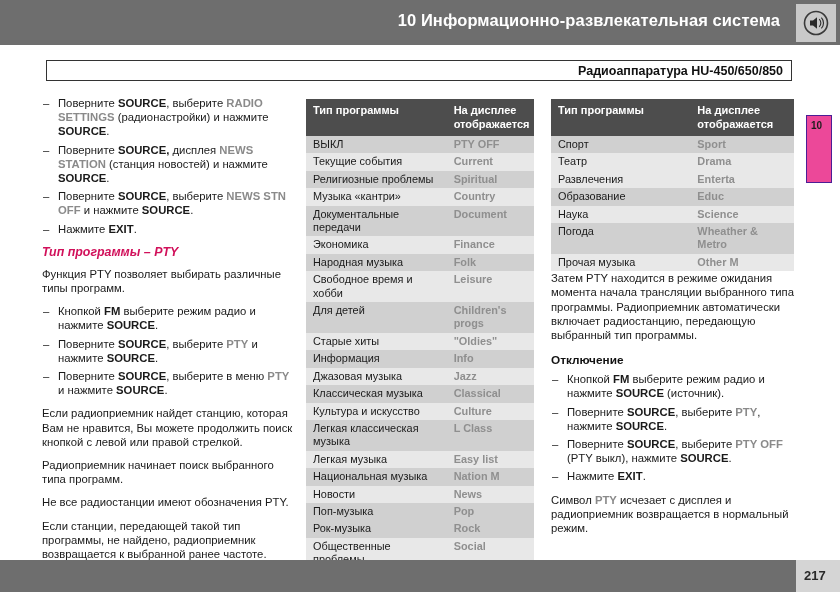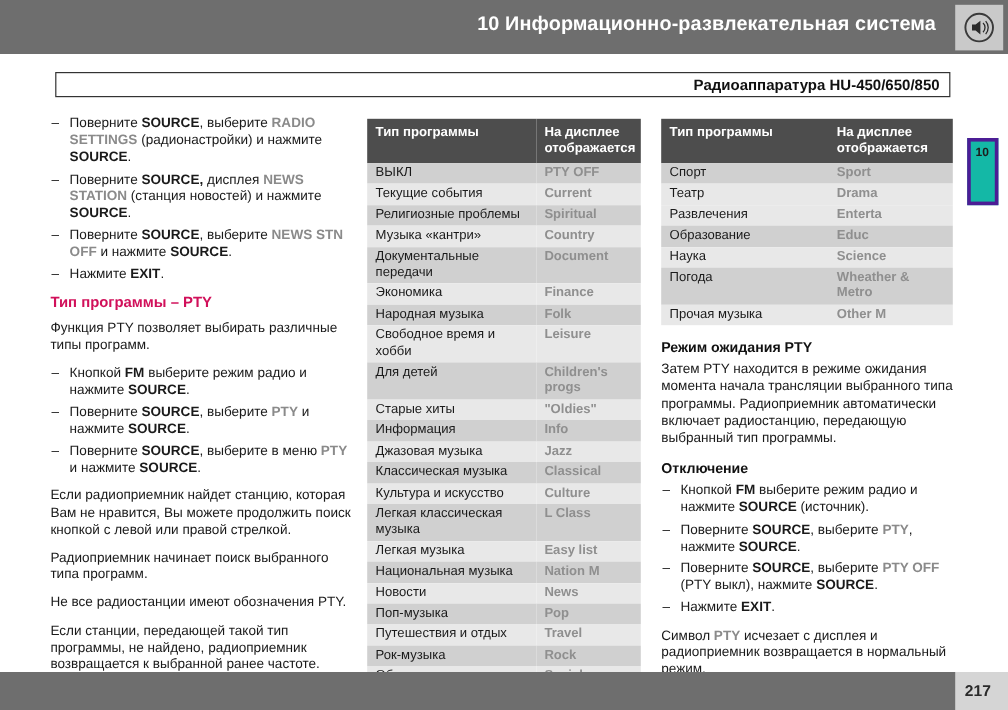--- a/index.html
+++ b/index.html
@@ -58,23 +58,23 @@
     font-size: 12.5px;
     font-weight: bold;
     color: #111111;
     white-space: nowrap;
   }
 
   
   .page-tab {
     position: absolute;
     left: 806px; top: 115px;
-    width: 26px; height: 56px;
-    background: #14b8a6;
-    border: 3px solid #4c1d95;
+    width: 26px; height: 68px;
+    background: #ec4899;
+    border: 1px solid #4c1d95;
     box-sizing: border-box;
   }
   .page-tab span {
     position: absolute;
     left: 4px; top: 4px;
     font-size: 10px;
     font-weight: bold;
     color: #1d1d1d;
   }
 
@@ -117,20 +117,21 @@
   }
   .bullets { margin-bottom: 9px; }
   b { font-weight: bold; }
   .dim { color: #8a8a8a; font-weight: bold; }
   .heading-pink {
     font-size: 12.4px;
     font-weight: bold;
     color: #d1105a;
     margin: 9px 0 7px 0;
     line-height: 15px;
+    font-style: italic;
   }
   .heading-black {
     font-size: 11.8px;
     font-weight: bold;
     color: #111111;
     margin: 11px 0 4px 0;
     line-height: 15px;
   }
 
   
@@ -308,24 +309,20 @@
           <td class="disp">Nation M</td>
         </tr>
         <tr class="plain">
           <td>Новости</td>
           <td class="disp">News</td>
         </tr>
         <tr class="shade">
           <td>Поп-музыка</td>
           <td class="disp">Pop</td>
         </tr>
-        <tr class="plain">
-          <td>Путешествия и отдых</td>
-          <td class="disp">Travel</td>
-        </tr>
         <tr class="shade">
           <td>Рок-музыка</td>
           <td class="disp">Rock</td>
         </tr>
         <tr class="plain">
           <td>Общественные проблемы</td>
           <td class="disp">Social</td>
         </tr>
       </tbody>
   </table>
@@ -364,21 +361,20 @@
           <td>Погода</td>
           <td class="disp">Wheather &amp; Metro</td>
         </tr>
         <tr class="plain">
           <td>Прочая музыка</td>
           <td class="disp">Other M</td>
         </tr>
       </tbody>
   </table>
 
-  <div class="heading-black">Режим ожидания PTY</div>
   <p class="para">Затем PTY находится в режиме ожидания момента начала трансляции выбранного типа программы. Радиоприемник автоматически включает радиостанцию, передающую выбранный тип программы.</p>
   <div class="heading-black">Отключение</div>
   <div class="bullets" id="offBullets">
       <div class="bullet"><span class="dash">–</span><span>Кнопкой </span><b>FM</b><span> выберите режим радио и нажмите </span><b>SOURCE</b><span> (источник).</span></div>
       <div class="bullet"><span class="dash">–</span><span>Поверните </span><b>SOURCE</b><span>, выберите </span><span class="dim">PTY</span><span>, нажмите </span><b>SOURCE</b><span>.</span></div>
       <div class="bullet"><span class="dash">–</span><span>Поверните </span><b>SOURCE</b><span>, выберите </span><span class="dim">PTY OFF</span><span> (PTY выкл), нажмите </span><b>SOURCE</b><span>.</span></div>
       <div class="bullet"><span class="dash">–</span><span>Нажмите </span><b>EXIT</b><span>.</span></div>
     </div>
   <p class="para" id="closingPara"><span>Символ </span><span class="dim">PTY</span><span> исчезает с дисплея и радиоприемник возвращается в нормальный режим.</span></p>
 </div>

